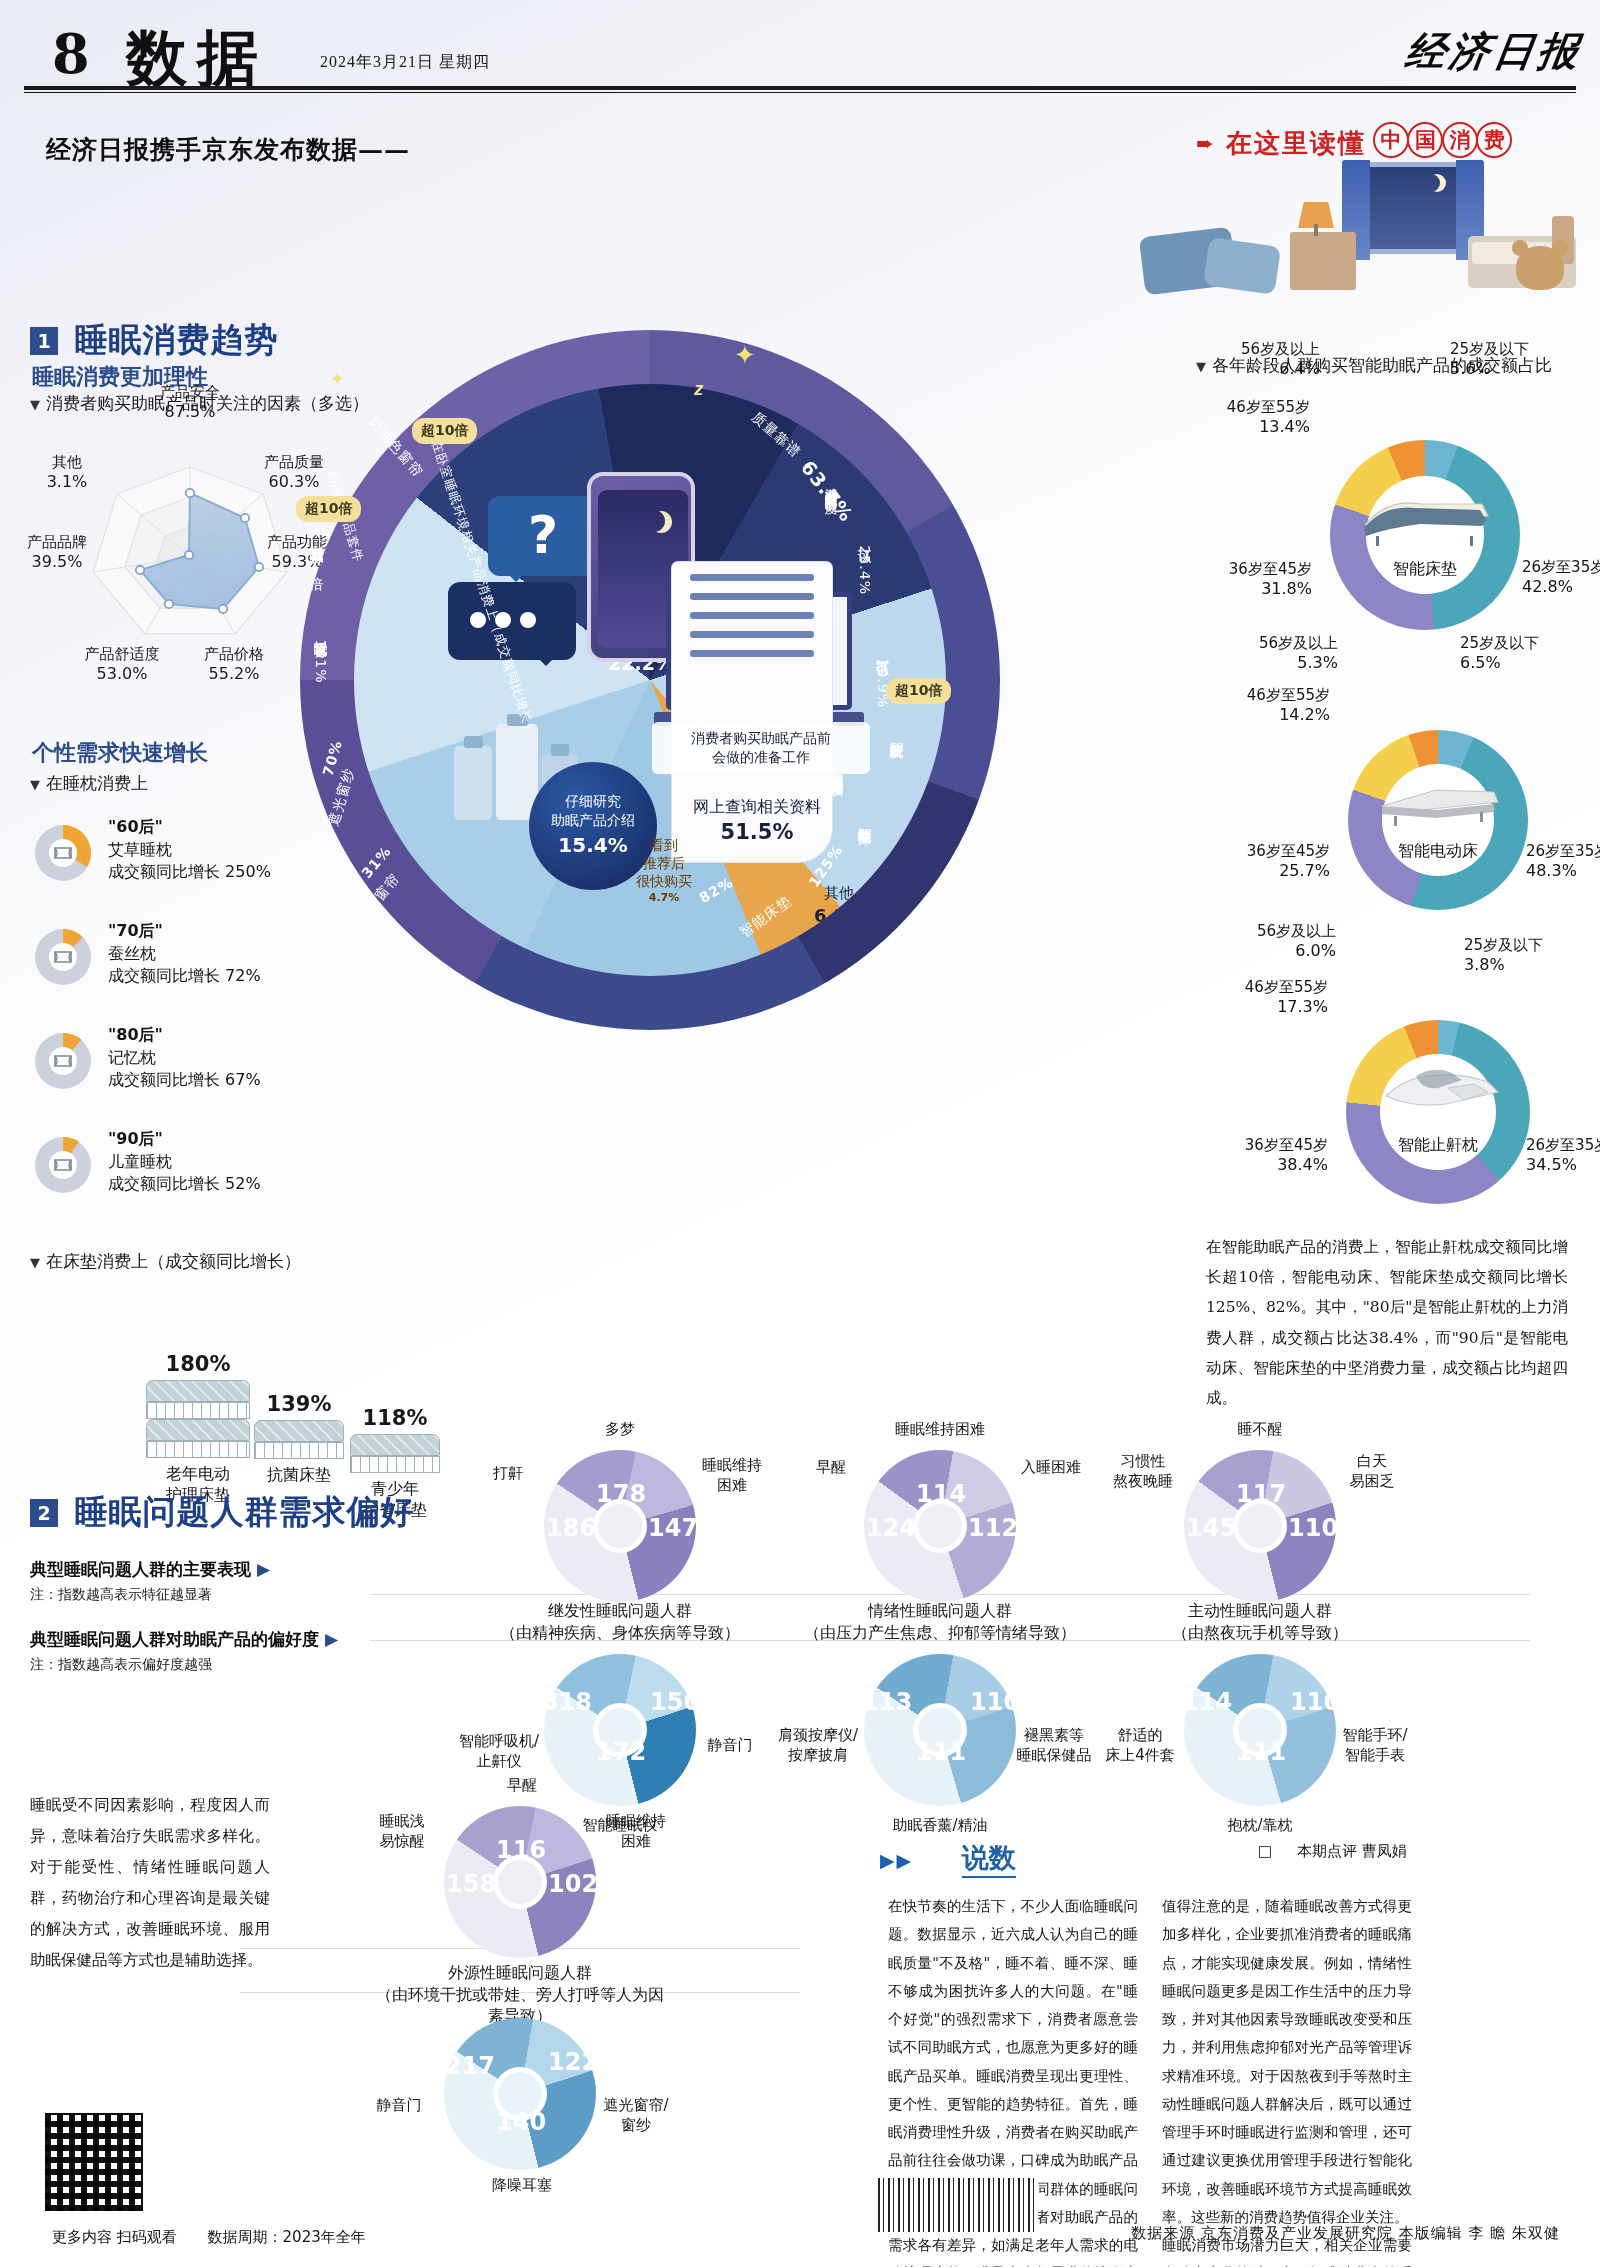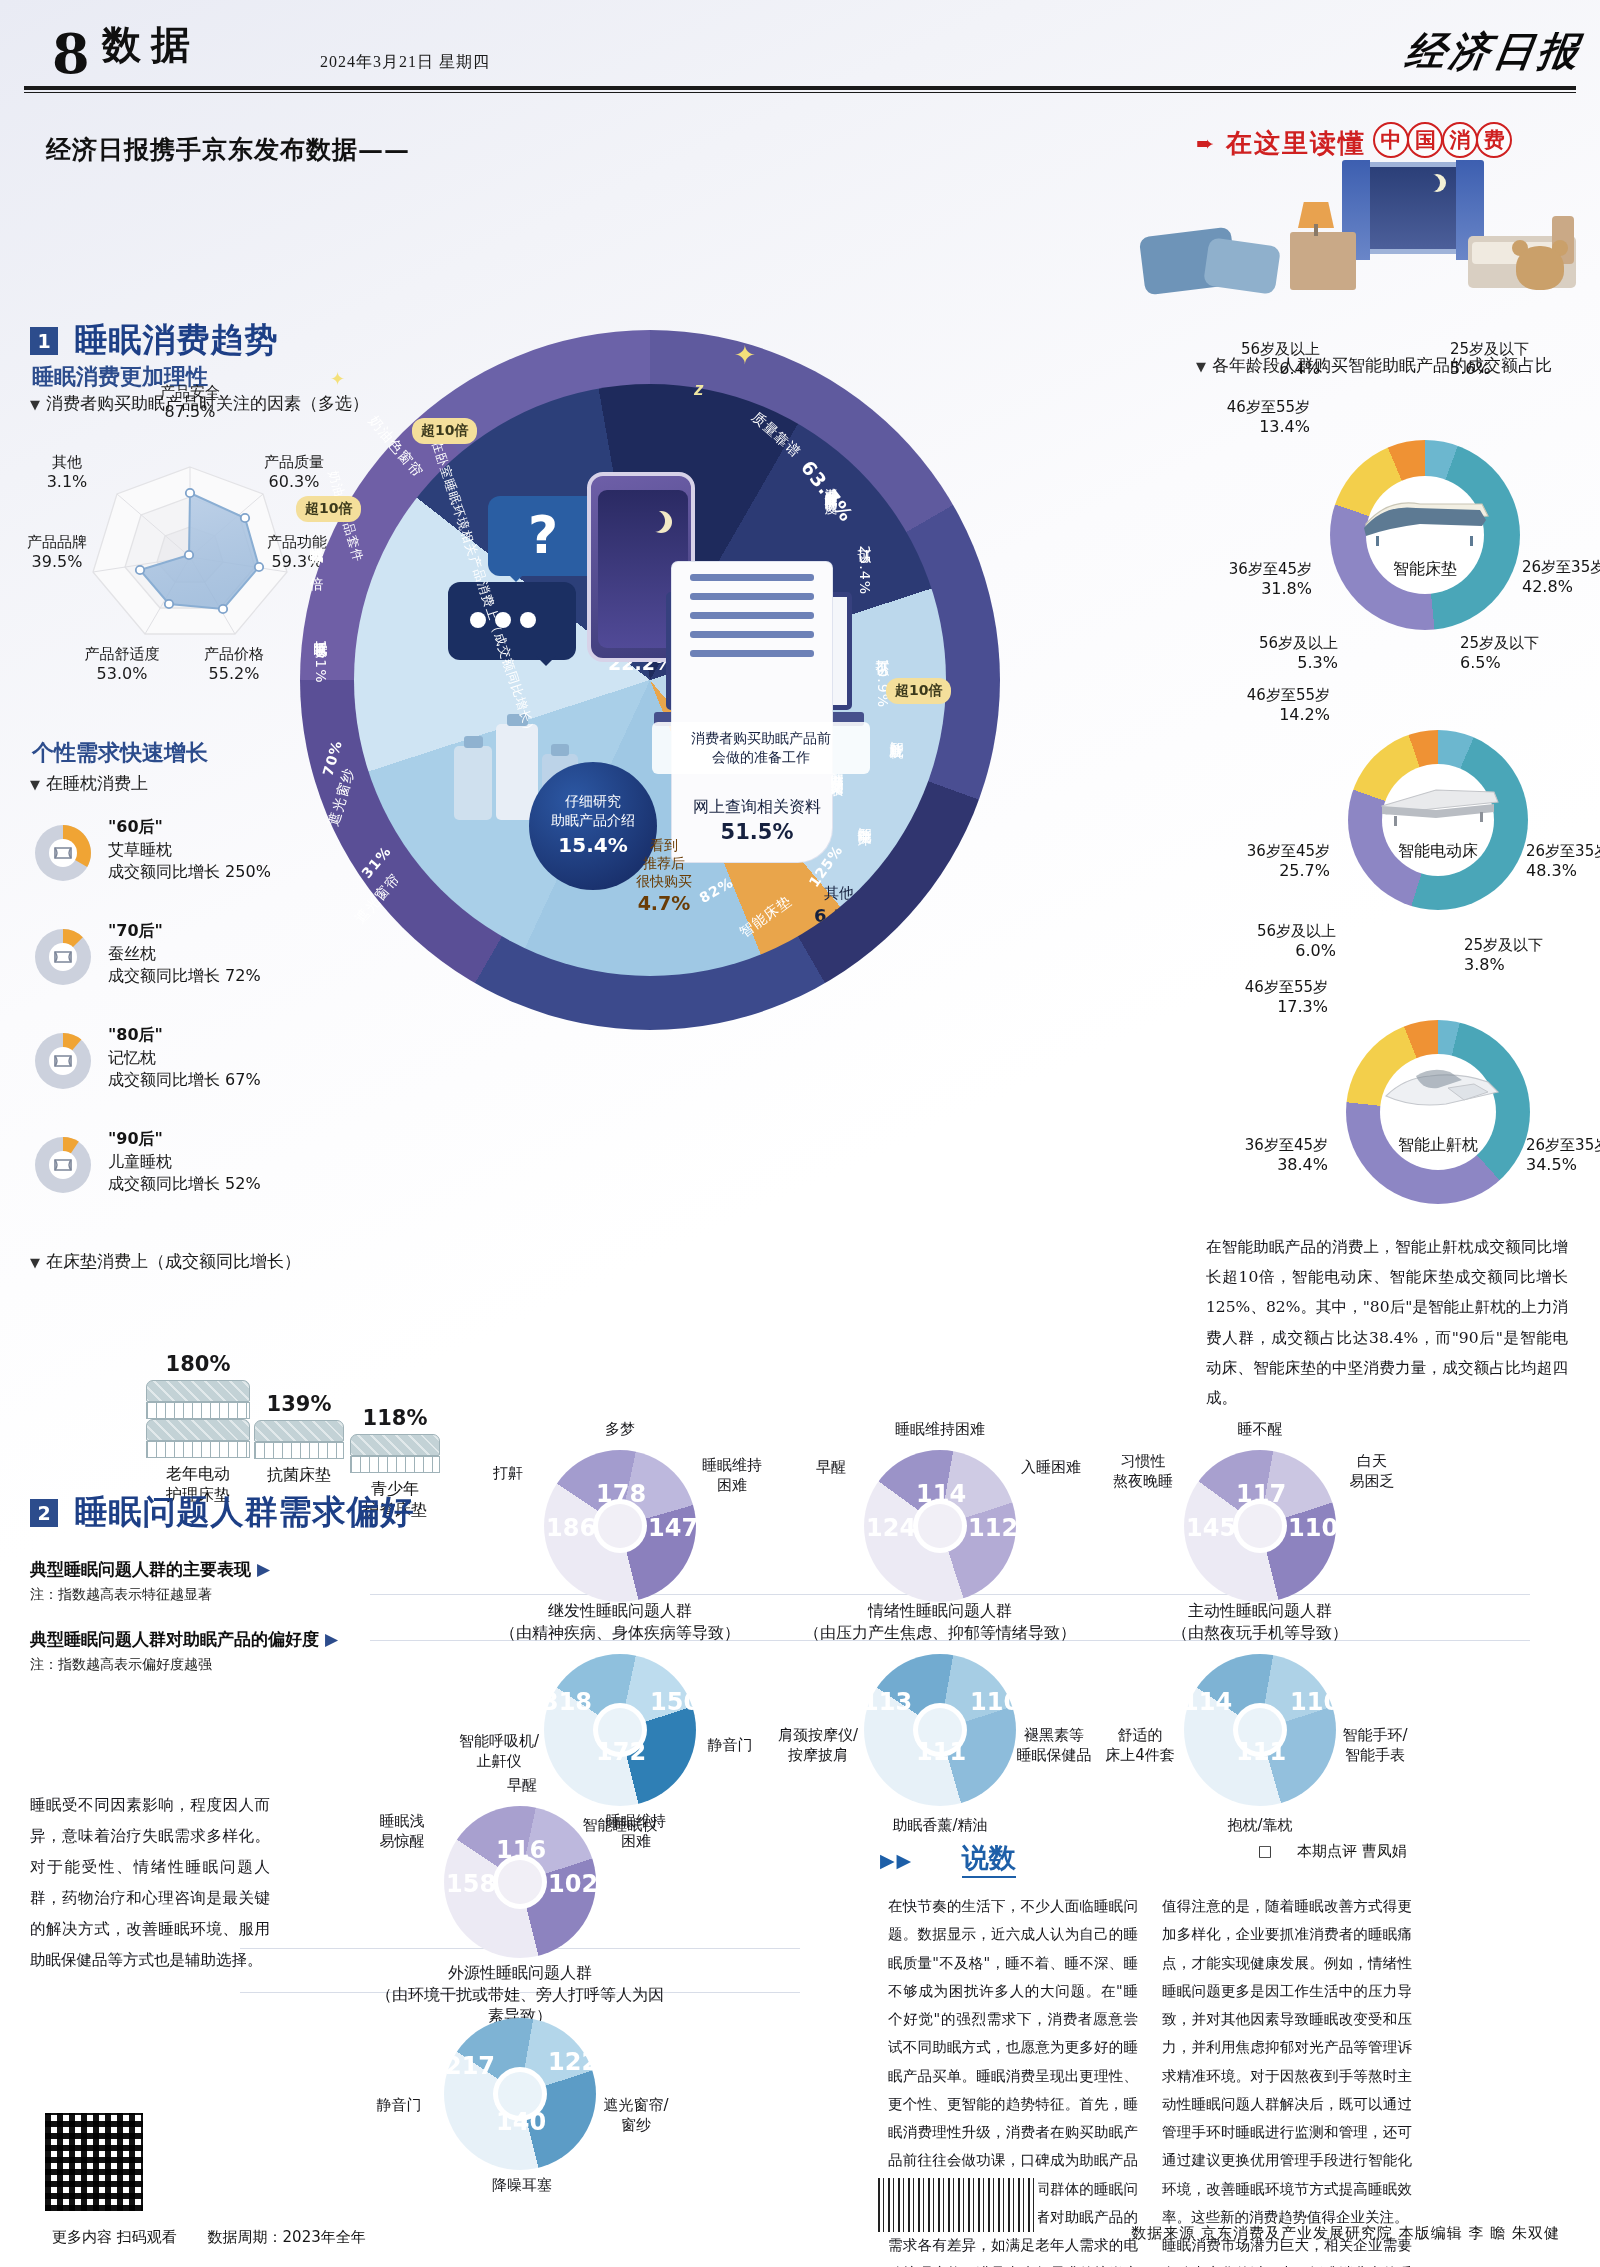--- a/index.html
+++ b/index.html
@@ -15,22 +15,22 @@
     background: linear-gradient(155deg, #e9ebf4 0%, #f2f3f8 16%, #fbfbfd 34%, #ffffff 52%);
   }
 
   
   .masthead { position:absolute; left:0; top:0; width:1600px; height:108px; }
   .pageno {
     position:absolute; left:52px; top:22px;
     font-family:"DejaVu Serif", serif; font-weight:bold; font-size:54px; color:#101010;
   }
   .sec-name {
-    position:absolute; left:102px; top:18px;
-    font-family:"DejaVu Serif", serif; font-weight:bold; font-size:39px;
+    position:absolute; left:126px; top:18px;
+    font-family:"DejaVu Serif", serif; font-weight:bold; font-size:61px;
     letter-spacing:10px; color:#101010;
   }
   .date-line {
     position:absolute; left:320px; top:52px;
     font-size:16px; color:#1a1a1a; letter-spacing:1px;
     font-family:"Liberation Serif", serif;
   }
   .paper-logo {
     position:absolute; right:18px; top:24px;
     font-family:"DejaVu Serif", serif; font-style:italic; font-weight:bold;
@@ -228,21 +228,21 @@
     position:absolute; left:175px; top:378px; width:128px; height:128px; border-radius:50%;
     background:radial-gradient(circle at 35% 30%,#2c58a4,#14255c);
     color:#fff; text-align:center; font-size:14px; line-height:1.35; padding-top:30px;
     font-family:"DejaVu Sans", sans-serif;
   }
   .bluebadge .pct { font-size:20px; font-weight:bold; display:block; margin-top:2px;}
 
   .orangewedge {
     position:absolute; left:250px; top:452px; width:120px; text-align:center;
     color:#6a3c05; font-size:14px; line-height:1.3; font-family:"DejaVu Sans", sans-serif;}
-  .orangewedge .pct { font-size:19px; font-weight:bold; }
+  .orangewedge .pct { font-size:11px; font-weight:bold; }
 
   .othercal {
     position:absolute; left:430px; top:500px; width:110px; text-align:center;
     color:#16213f; font-size:15px; line-height:1.3; font-family:"DejaVu Sans", sans-serif;}
   .othercal .pct { font-size:18px; font-weight:bold; }
 
   .ring-txt {
     position:absolute; color:#fff; font-size:14px; white-space:nowrap;
     font-family:"DejaVu Sans", sans-serif; letter-spacing:1px;
   }

